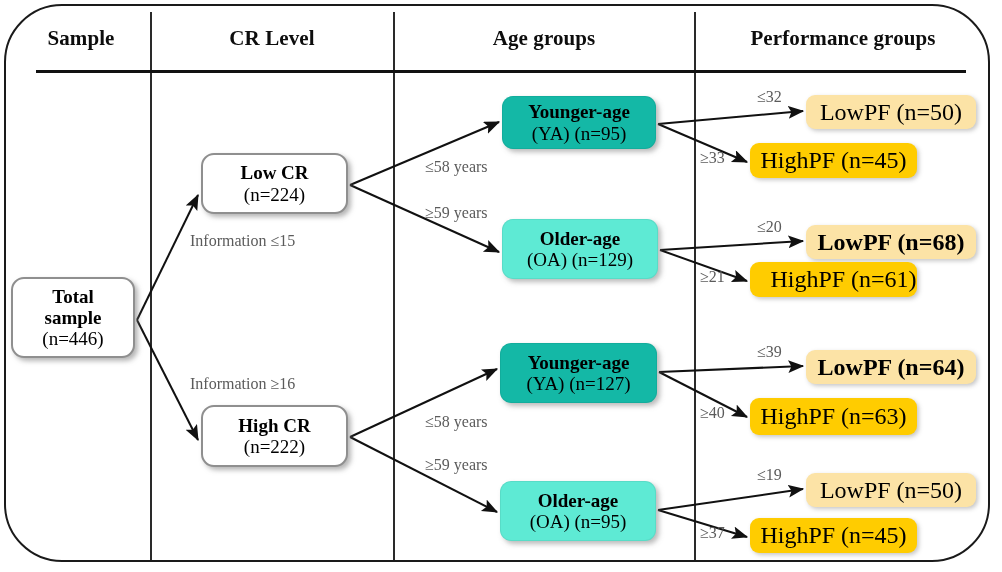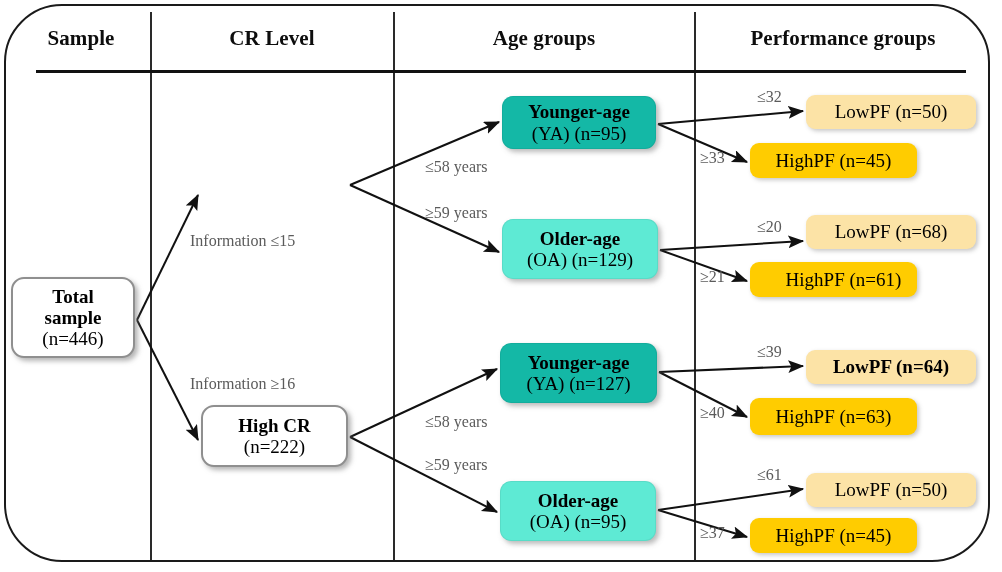--- a/index.html
+++ b/index.html
@@ -90,21 +90,21 @@
     box-shadow: 3px 3px 5px rgba(120,120,120,0.5);
     font-size: 19px;
   }
   .node.age.younger { background: #14b8a6; }
   .node.age.older   { background: #5eead4; }
 
   
   .node.perf {
     border-radius: 9px;
     box-shadow: 2px 2px 4px rgba(130,130,130,0.45);
-    font-size: 19px;
+    font-size: 24px;
     justify-content: center;
   }
   .node.perf.low  { background: #FCE3A6; }
   .node.perf.high { background: #FFCC00; }
 
   
   .edge-label {
     position: absolute;
     font-size: 16px;
     color: #5b5b5b;
@@ -162,20 +162,24 @@
         <line x1="658" y1="510" x2="747" y2="537" marker-end="url(#ah)"></line>
       </g>
   </svg>
 
   <div class="node white" id="n-total" style="left: 11px; top: 277px; width: 124px; height: 81px;">
     <span class="l1">Total</span>
     <span class="l2">sample</span>
     <span class="l3">(n=446)</span>
   </div>
 
+  <div class="node white" id="n-lowcr" style="left: 201px; top: 153px; width: 147px; height: 61px;">
+    <span class="l1">Low CR</span>
+    <span class="l3">(n=224)</span>
+  </div>
 
   <div class="node white" id="n-highcr" style="left: 201px; top: 405px; width: 147px; height: 62px;">
     <span class="l1">High CR</span>
     <span class="l3">(n=222)</span>
   </div>
 
   <div class="node age younger" id="n-ya1" style="left: 502px; top: 96px; width: 154px; height: 53px;">
     <span class="l1">Younger-age</span>
     <span class="l2">(YA) (n=95)</span>
   </div>
@@ -194,21 +198,21 @@
     <span class="l1">Older-age</span>
     <span class="l2">(OA) (n=95)</span>
   </div>
 
   <div class="node perf low" id="n-pf1l" style="left: 806px; top: 95px; width: 170px; height: 34px;">
       <span>LowPF (n=50)</span>
     </div>
   <div class="node perf high" id="n-pf1h" style="left: 750px; top: 143px; width: 167px; height: 35px;">
       <span>HighPF (n=45)</span>
     </div>
-  <div class="node perf low" id="n-pf2l" style="left: 806px; top: 215px; width: 170px; height: 34px;">
+  <div class="node perf low" id="n-pf2l" style="left: 806px; top: 225px; width: 170px; height: 34px; font-weight: bold;">
       <span>LowPF (n=68)</span>
     </div>
   <div class="node perf high" id="n-pf2h" style="left: 750px; top: 262px; width: 167px; height: 35px; padding-left: 20px;">
       <span>HighPF (n=61)</span>
     </div>
   <div class="node perf low" id="n-pf3l" style="left: 806px; top: 350px; width: 170px; height: 34px; font-weight: bold;">
       <span>LowPF (n=64)</span>
     </div>
   <div class="node perf high" id="n-pf3h" style="left: 750px; top: 398px; width: 167px; height: 37px;">
       <span>HighPF (n=63)</span>
@@ -225,16 +229,16 @@
   <div class="edge-label" id="e-le58a" style="left: 425px; top: 158px;">≤58 years</div>
   <div class="edge-label" id="e-ge59a" style="left: 425px; top: 204px;">≥59 years</div>
   <div class="edge-label" id="e-le58b" style="left: 425px; top: 413px;">≤58 years</div>
   <div class="edge-label" id="e-ge59b" style="left: 425px; top: 456px;">≥59 years</div>
   <div class="edge-label" id="e-le32" style="left: 757px; top: 88px;">≤32</div>
   <div class="edge-label" id="e-ge33" style="left: 700px; top: 149px;">≥33</div>
   <div class="edge-label" id="e-le20" style="left: 757px; top: 218px;">≤20</div>
   <div class="edge-label" id="e-ge21" style="left: 700px; top: 268px;">≥21</div>
   <div class="edge-label" id="e-le39" style="left: 757px; top: 343px;">≤39</div>
   <div class="edge-label" id="e-ge40" style="left: 700px; top: 404px;">≥40</div>
-  <div class="edge-label" id="e-le36" style="left: 757px; top: 466px;">≤61</div>
+  <div class="edge-label" id="e-le36" style="left: 757px; top: 466px;">≤19</div>
   <div class="edge-label" id="e-ge37" style="left: 700px; top: 524px;">≥37</div>
 
 </div>
 
 </body></html>

